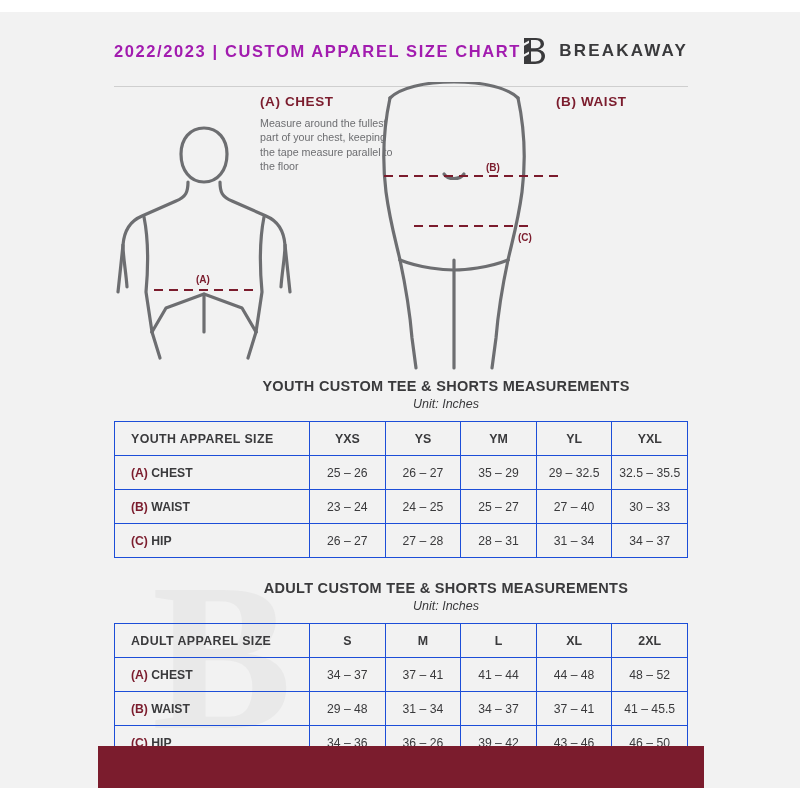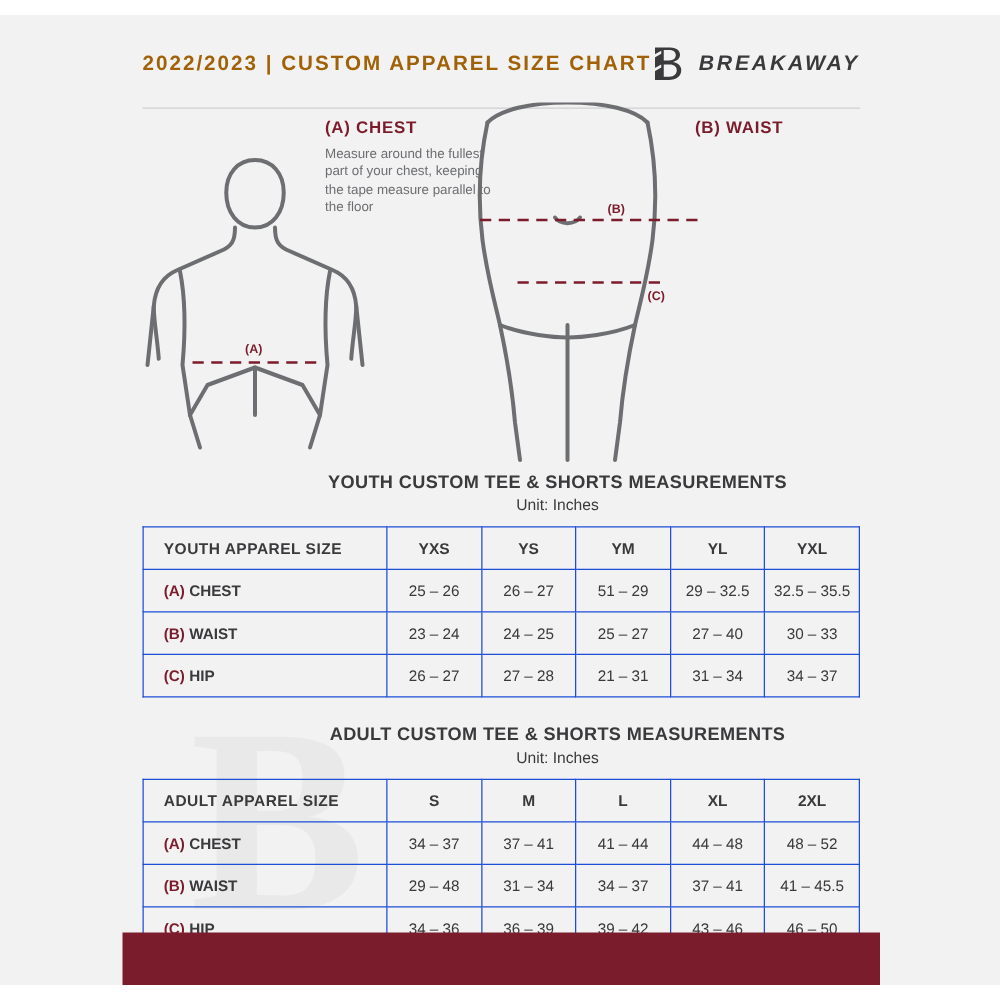--- a/index.html
+++ b/index.html
@@ -50,41 +50,40 @@
     width: 800px;
     height: 50px;
   }
   .header-title {
     position: absolute;
     left: 114px;
     top: 14px;
     font-size: 16.5px;
     font-weight: bold;
     letter-spacing: 1.6px;
-    color: #a16207;
+    color: #a21caf;
   }
   .brand-wrap {
     position: absolute;
     right: 112px;
     top: 8px;
     display: flex;
     align-items: center;
     gap: 12px;
   }
   .brand-mark {
     width: 26px;
     height: 30px;
     position: relative;
   }
   .brand-name {
     font-size: 17px;
     font-weight: bold;
     letter-spacing: 2.2px;
     color: #3a3a3c;
-    font-style: italic;
   }
   .header-rule {
     position: absolute;
     left: 114px;
     top: 58px;
     width: 574px;
     height: 1px;
     background: #cfcfcf;
   }
 
@@ -139,20 +138,21 @@
     text-align: center;
     font-size: 14.5px;
     font-weight: bold;
     letter-spacing: 0.3px;
     color: #3a3a3c;
     margin: 0;
   }
   .sec-unit {
     text-align: center;
     font-size: 12.5px;
+    font-style: italic;
     color: #3a3a3c;
     margin: 3px 0 0 0;
   }
   table.size-table {
     margin-top: 10px;
     width: 574px;
     border-collapse: collapse;
     table-layout: fixed;
   }
   table.size-table th,
@@ -278,37 +278,37 @@
             <th>YM</th>
             <th>YL</th>
             <th>YXL</th>
           </tr>
         </thead>
         <tbody>
           <tr>
             <td class="row-label"><span class="tag">(A)</span> <span>CHEST</span></td>
             <td>25 – 26</td>
             <td>26 – 27</td>
-            <td>51 – 29</td>
+            <td>35 – 29</td>
             <td>29 – 32.5</td>
             <td>32.5 – 35.5</td>
           </tr>
           <tr>
             <td class="row-label"><span class="tag">(B)</span> <span>WAIST</span></td>
             <td>23 – 24</td>
             <td>24 – 25</td>
             <td>25 – 27</td>
             <td>27 – 40</td>
             <td>30 – 33</td>
           </tr>
           <tr>
             <td class="row-label"><span class="tag">(C)</span> <span>HIP</span></td>
             <td>26 – 27</td>
             <td>27 – 28</td>
-            <td>21 – 31</td>
+            <td>28 – 31</td>
             <td>31 – 34</td>
             <td>34 – 37</td>
           </tr>
         </tbody>
       </table>
     </div>
 
     <div class="section sec-adult">
       <p class="sec-title">ADULT CUSTOM TEE &amp; SHORTS MEASUREMENTS</p>
       <p class="sec-unit">Unit: Inches</p>
@@ -336,21 +336,21 @@
             <td class="row-label"><span class="tag">(B)</span> <span>WAIST</span></td>
             <td>29 – 48</td>
             <td>31 – 34</td>
             <td>34 – 37</td>
             <td>37 – 41</td>
             <td>41 – 45.5</td>
           </tr>
           <tr>
             <td class="row-label"><span class="tag">(C)</span> <span>HIP</span></td>
             <td>34 – 36</td>
-            <td>36 – 39</td>
+            <td>36 – 26</td>
             <td>39 – 42</td>
             <td>43 – 46</td>
             <td>46 – 50</td>
           </tr>
         </tbody>
       </table>
     </div>
 
     <div class="footer-bar"></div>
   </div>

